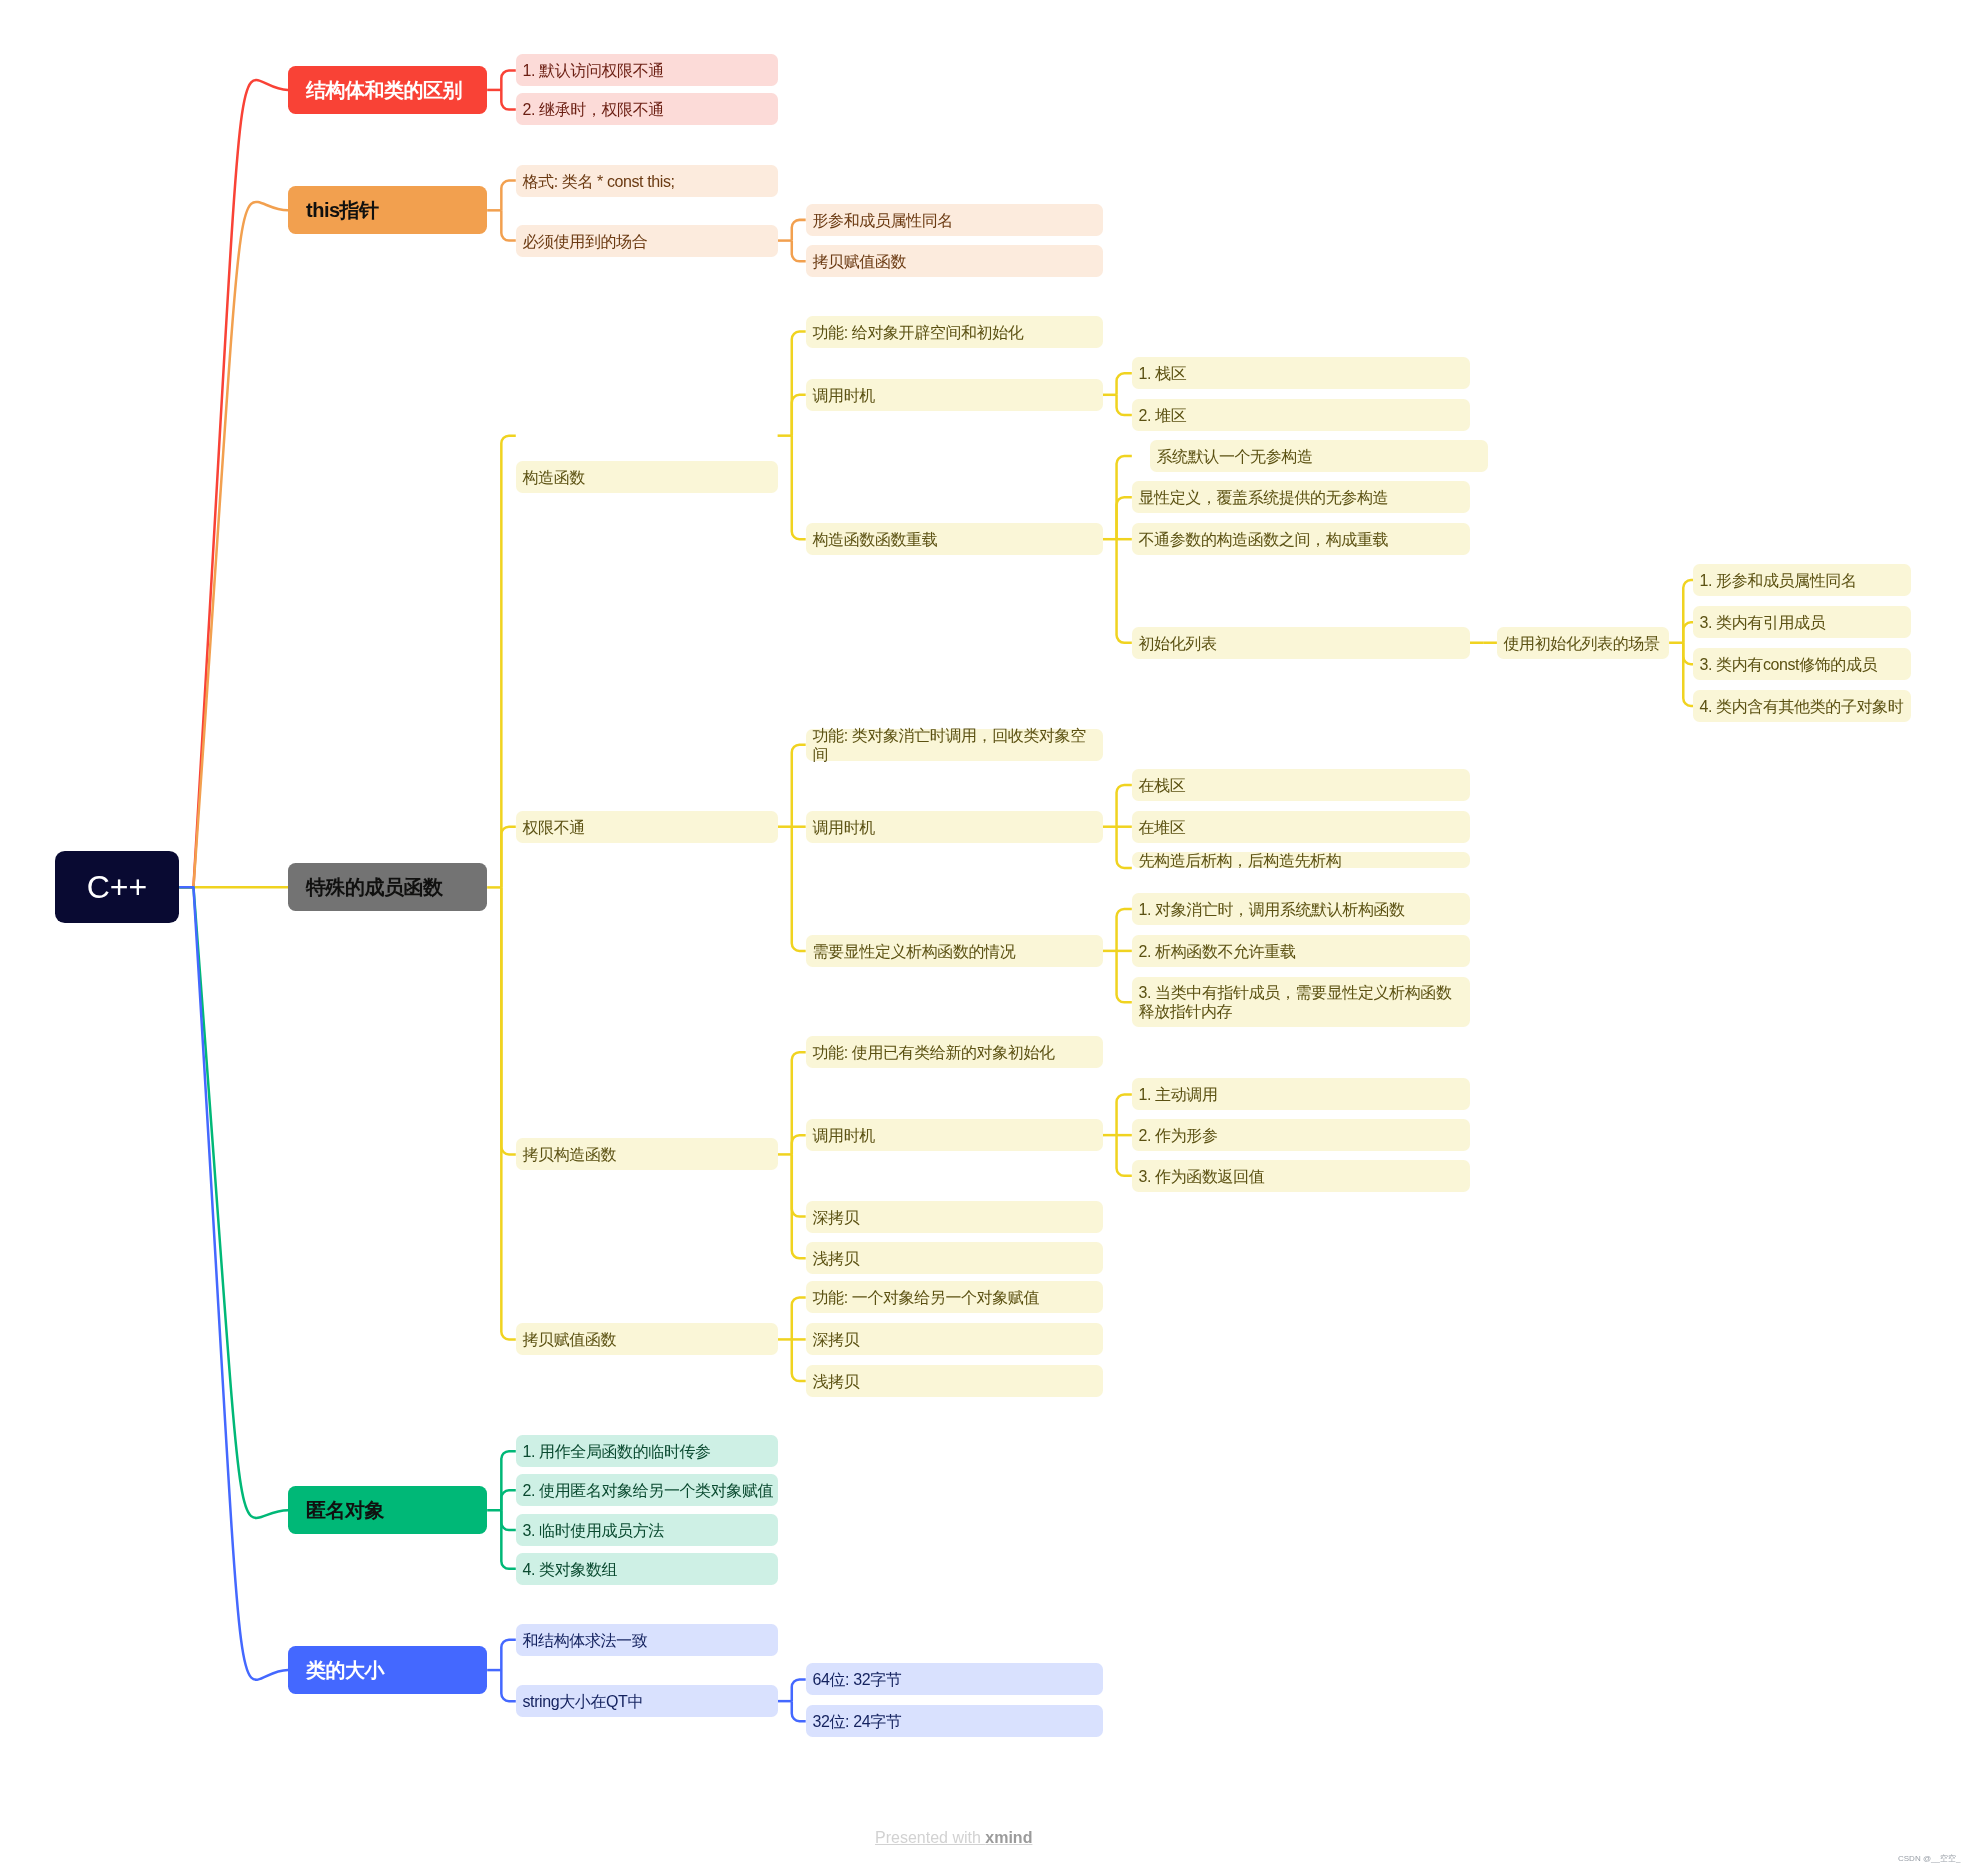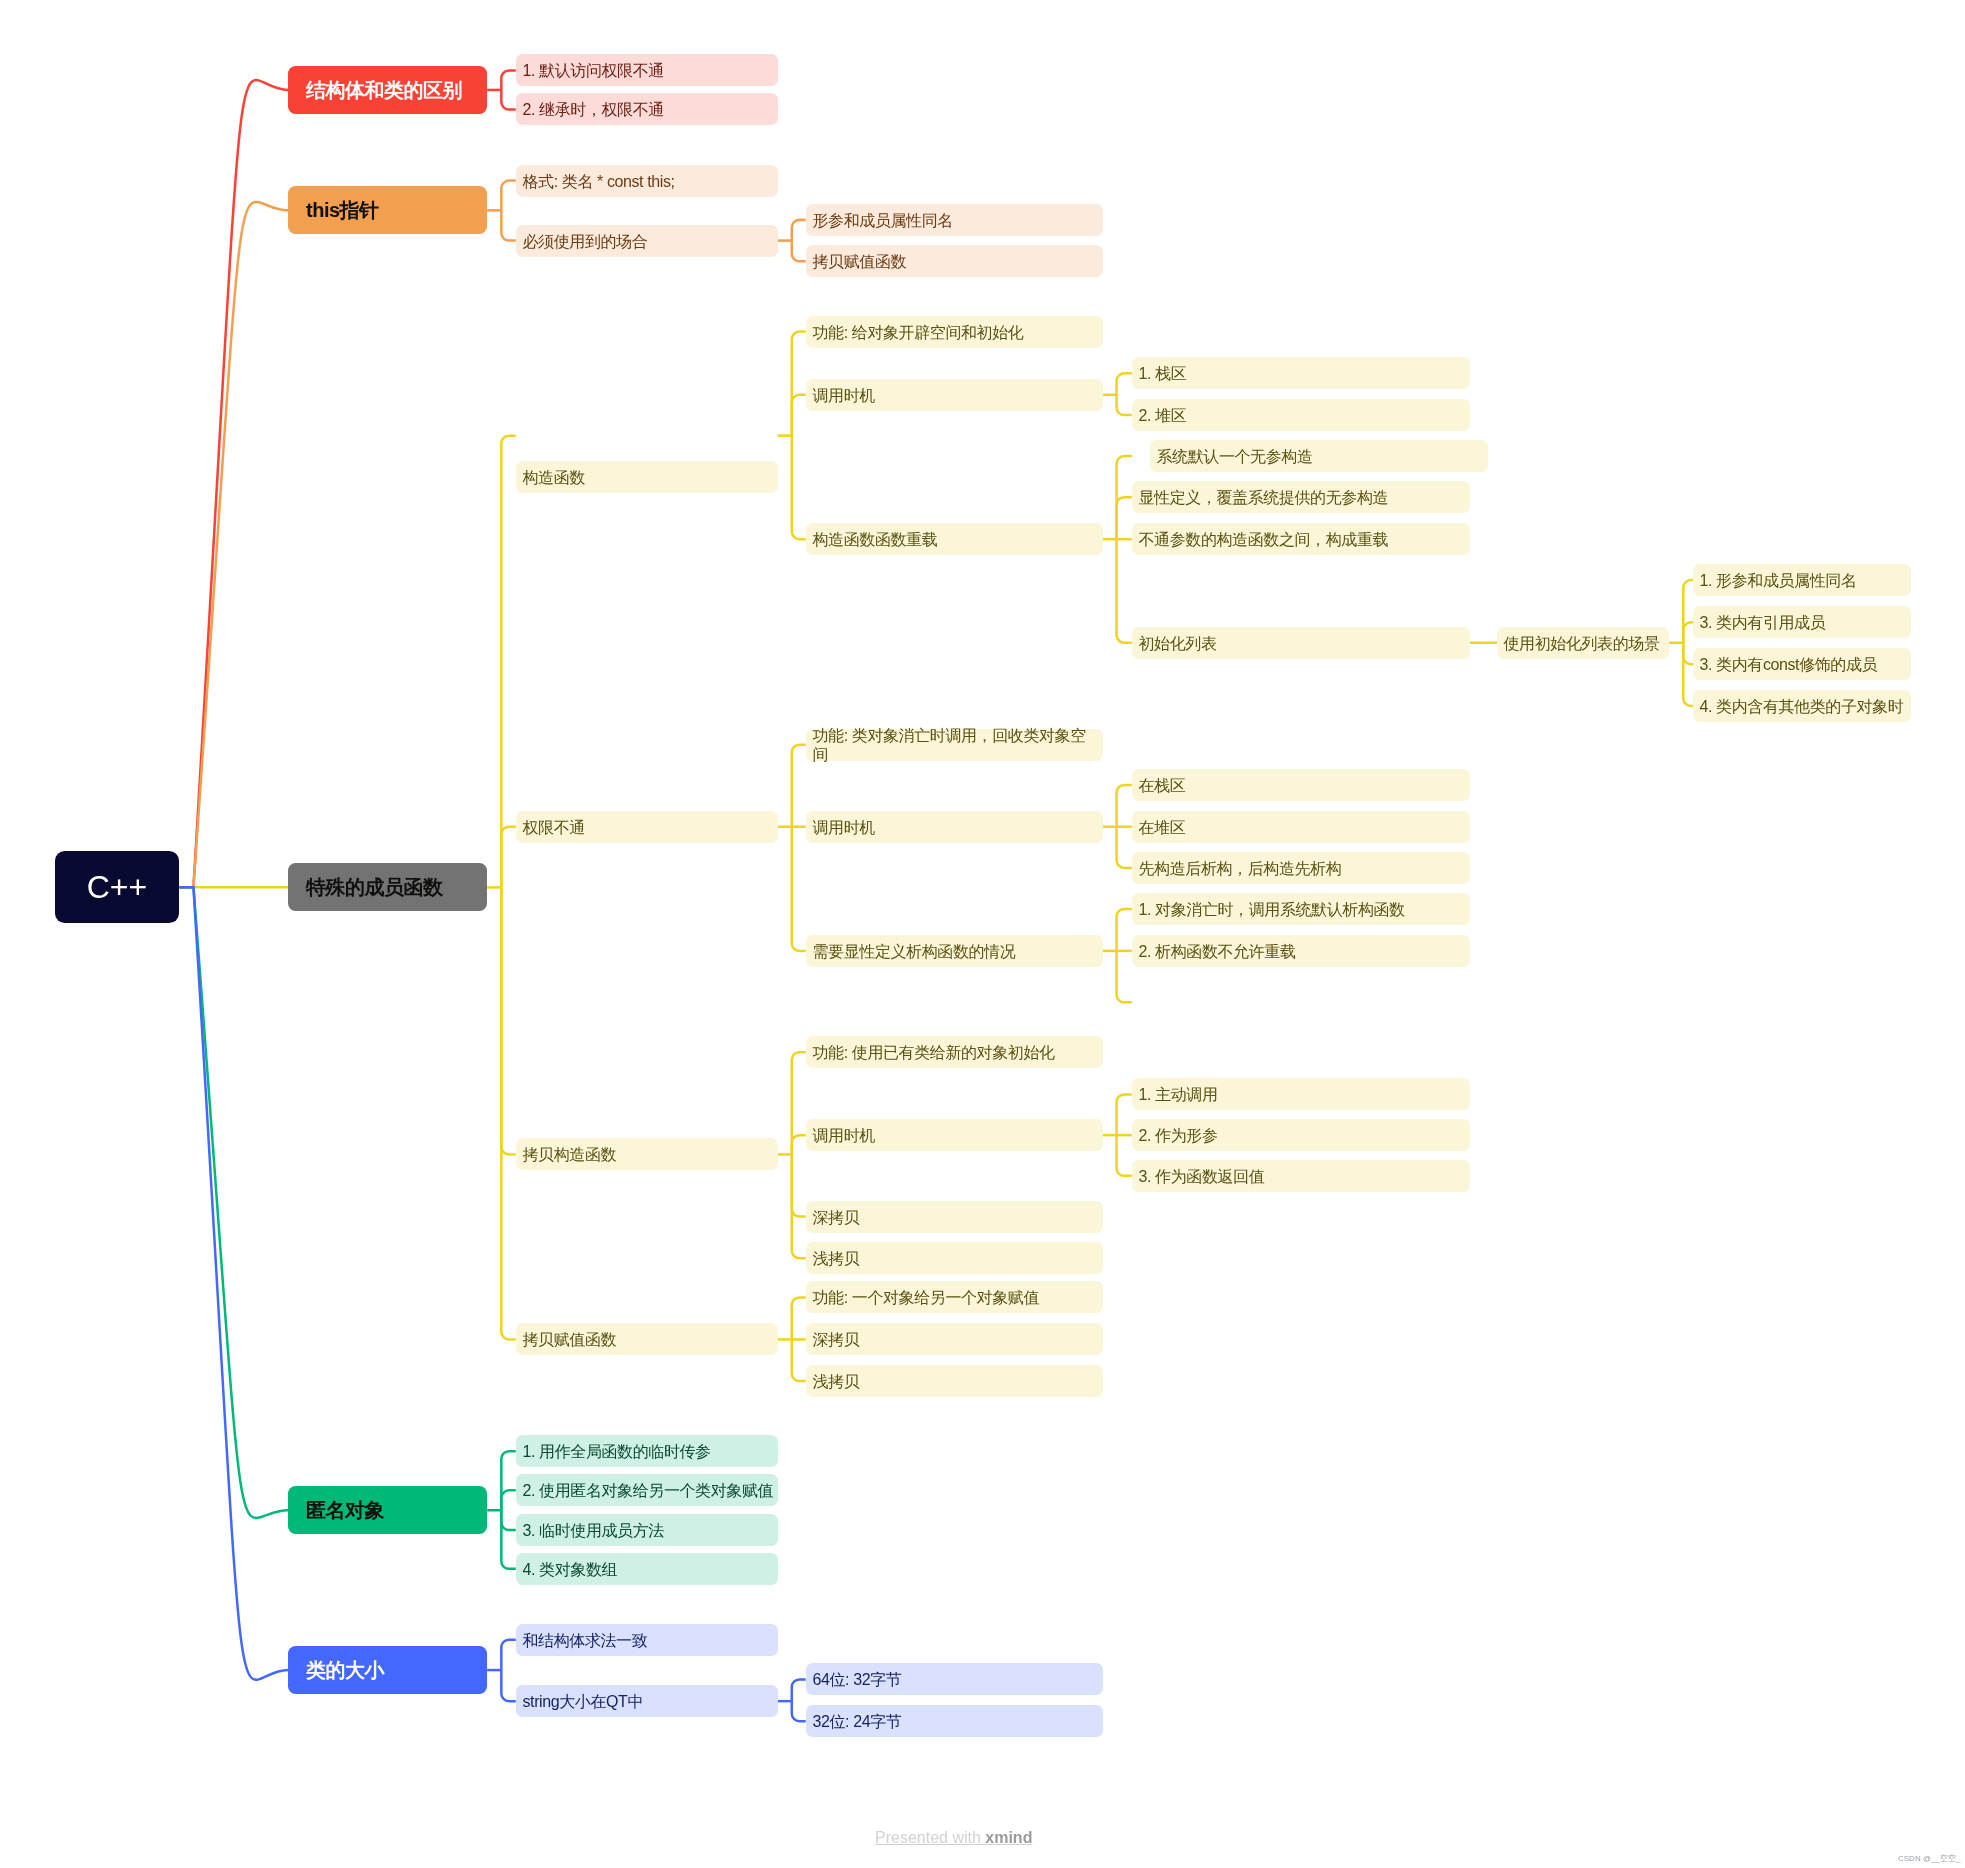--- a/index.html
+++ b/index.html
@@ -184,31 +184,34 @@
       </div>
       <div class="node leaf" style="left: 806px; top: 811px; width: 297px; height: 32px; background: rgb(250, 246, 215); color: rgb(91, 81, 18);">
         <span class="txt">调用时机</span>
       </div>
       <div class="node leaf" style="left: 1132px; top: 769px; width: 338px; height: 32px; background: rgb(250, 246, 215); color: rgb(91, 81, 18);">
         <span class="txt">在栈区</span>
       </div>
       <div class="node leaf" style="left: 1132px; top: 811px; width: 338px; height: 32px; background: rgb(250, 246, 215); color: rgb(91, 81, 18);">
         <span class="txt">在堆区</span>
       </div>
-      <div class="node leaf" style="left: 1132px; top: 852px; width: 338px; height: 32px; background: rgb(250, 246, 215); color: rgb(91, 81, 18);">
+      <div class="node leaf" style="left: 1132px; top: 852px; width: 338px; height: 16px; background: rgb(250, 246, 215); color: rgb(91, 81, 18);">
         <span class="txt">先构造后析构，后构造先析构</span>
       </div>
       <div class="node leaf" style="left: 806px; top: 935px; width: 297px; height: 32px; background: rgb(250, 246, 215); color: rgb(91, 81, 18);">
         <span class="txt">需要显性定义析构函数的情况</span>
       </div>
       <div class="node leaf" style="left: 1132px; top: 893px; width: 338px; height: 32px; background: rgb(250, 246, 215); color: rgb(91, 81, 18);">
         <span class="txt">1. 对象消亡时，调用系统默认析构函数</span>
       </div>
       <div class="node leaf" style="left: 1132px; top: 935px; width: 338px; height: 32px; background: rgb(250, 246, 215); color: rgb(91, 81, 18);">
         <span class="txt">2. 析构函数不允许重载</span>
+      </div>
+      <div class="node leaf" style="left: 1132px; top: 977px; width: 338px; height: 50px; background: rgb(250, 246, 215); color: rgb(91, 81, 18);">
+        <span class="txt">3. 当类中有指针成员，需要显性定义析构函数释放指针内存</span>
       </div>
       <div class="node leaf" style="left: 516px; top: 1138px; width: 262px; height: 32px; background: rgb(250, 246, 215); color: rgb(91, 81, 18);">
         <span class="txt">拷贝构造函数</span>
       </div>
       <div class="node leaf" style="left: 806px; top: 1036px; width: 297px; height: 32px; background: rgb(250, 246, 215); color: rgb(91, 81, 18);">
         <span class="txt">功能: 使用已有类给新的对象初始化</span>
       </div>
       <div class="node leaf" style="left: 806px; top: 1119px; width: 297px; height: 32px; background: rgb(250, 246, 215); color: rgb(91, 81, 18);">
         <span class="txt">调用时机</span>
       </div>

